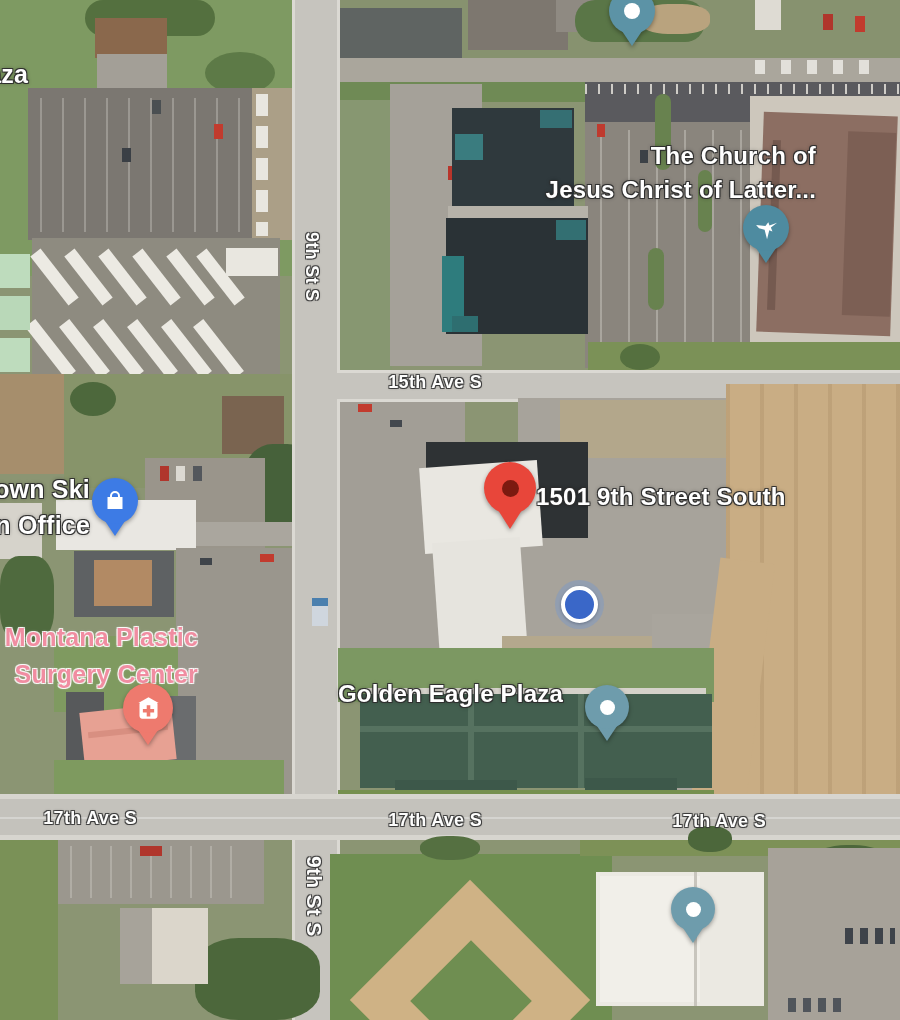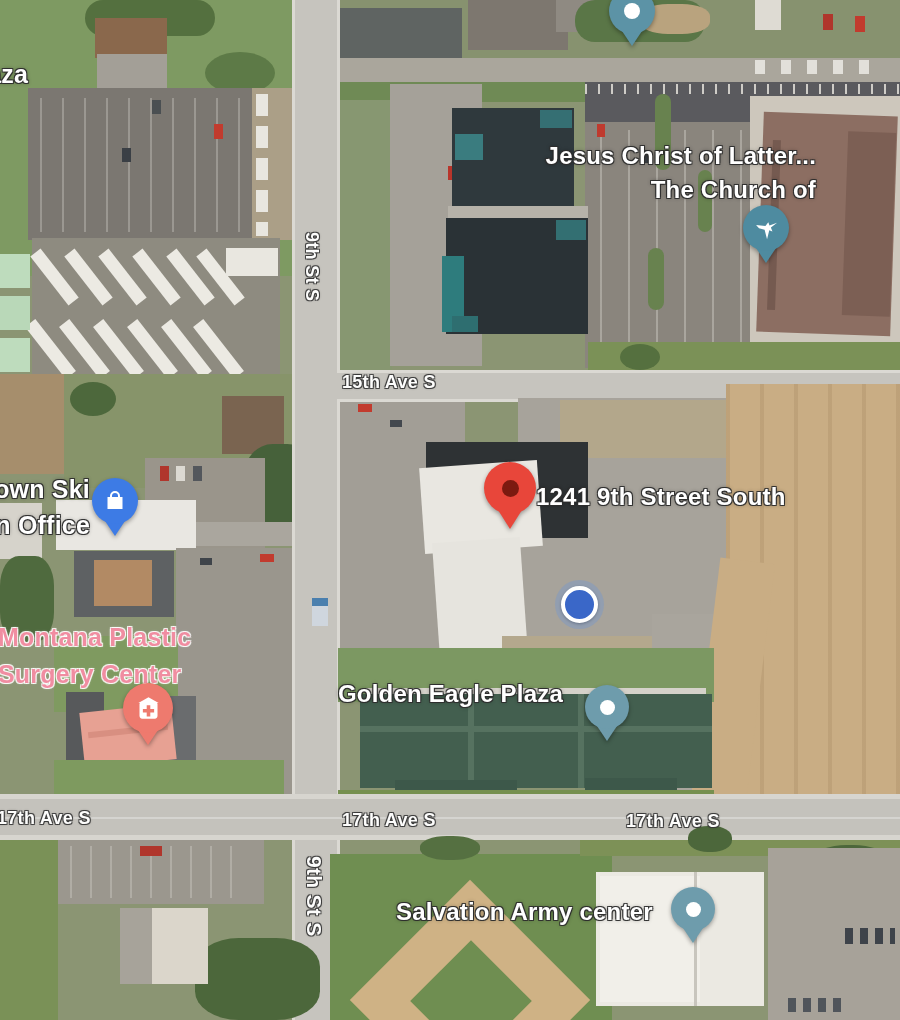--- a/index.html
+++ b/index.html
@@ -24,21 +24,21 @@
     white-space:nowrap; letter-spacing:.3px;
     text-shadow:-1px -1px 0 rgba(55,55,55,.85),1px -1px 0 rgba(55,55,55,.85),
                 -1px 1px 0 rgba(55,55,55,.85),1px 1px 0 rgba(55,55,55,.85),
                 0 0 3px rgba(0,0,0,.4);
   }
   .rot90 span{display:inline-block; transform:rotate(90deg); transform-origin:0 0;}
   .pink{color:var(--c); font-size:25px; line-height:37px;
     text-shadow:-1px -1px 0 rgba(255,255,255,.8),1px -1px 0 rgba(255,255,255,.8),
                 -1px 1px 0 rgba(255,255,255,.8),1px 1px 0 rgba(255,255,255,.8),
                 0 0 3px rgba(255,255,255,.6);}
-  .ta-r{text-align:right;} .ta-c{text-align:left;}
+  .ta-r{text-align:right;} .ta-c{text-align:right;}
 
   .pin{position:absolute; display:flex; flex-direction:column; align-items:center;
        filter:drop-shadow(0 2px 2px rgba(0,0,0,.35));}
   .pin .head{border-radius:50%; background:var(--c); display:flex; align-items:center; justify-content:center; position:relative;}
   .pin .tail{width:0;height:0;border-left:10px solid transparent;border-right:10px solid transparent;
              border-top:15px solid var(--c); margin-top:-3px;}
   .pin .dot{background:#fff; border-radius:50%;}
   .pin-46 .head{width:46px;height:46px;}
   .pin-44 .head{width:44px;height:44px;}
   .pin-50 .head{width:50px;height:50px;}
@@ -205,36 +205,35 @@
 
   <div id="labels" class="layer">
     <div class="place-label" style="left:-20px;top:58px;font-size:25px;">laza</div>
 
     <div class="place-label ta-r" style="left:-14px;top:471px;width:104px;font-size:25px;line-height:36px;">
       <span style="display:block">own Ski</span>
       <span style="display:block">n Office</span>
     </div>
 
     <div class="place-label ta-r" style="left:520px;top:139px;width:296px;line-height:34px;">
+      <span style="display:block">The Church of</span>
       <span style="display:block">Jesus Christ of Latter...</span>
-      <span style="display:block">The Church of</span>
-    </div>
-
-    <div class="place-label" style="left:536px;top:480px;">1241 9th Street South</div>
+    </div>
+
+    <div class="place-label" style="left:536px;top:480px;">1501 9th Street South</div>
 
     <div class="place-label ta-r" style="left:314px;top:677px;width:249px;">
       <span style="display:block">Golden Eagle Plaza</span>
     </div>
 
     <div class="place-label ta-c pink" style="left: -2px; top: 619px; width: 200px; --c: #F08DA1;">
       <span style="display:block">Montana Plastic</span>
       <span style="display:block">Surgery Center</span>
     </div>
 
-    <div class="place-label" style="left:396px;top:895px;">Salvation Army center</div>
 
     <div class="road-label ta-c" style="left:342px;top:372px;width:140px;">15th Ave S</div>
     <div class="road-label ta-c" style="left:-3px;top:808px;width:140px;">17th Ave S</div>
     <div class="road-label ta-c" style="left:342px;top:810px;width:140px;">17th Ave S</div>
     <div class="road-label ta-c" style="left:626px;top:811px;width:140px;">17th Ave S</div>
     <div class="road-label rot90" style="left:322px;top:232px;"><span>9th St S</span></div>
     <div class="road-label rot90" style="left:326px;top:856px;font-size:21px;"><span>9th St S</span></div>
   </div>
 
   <div id="markers" class="layer">

